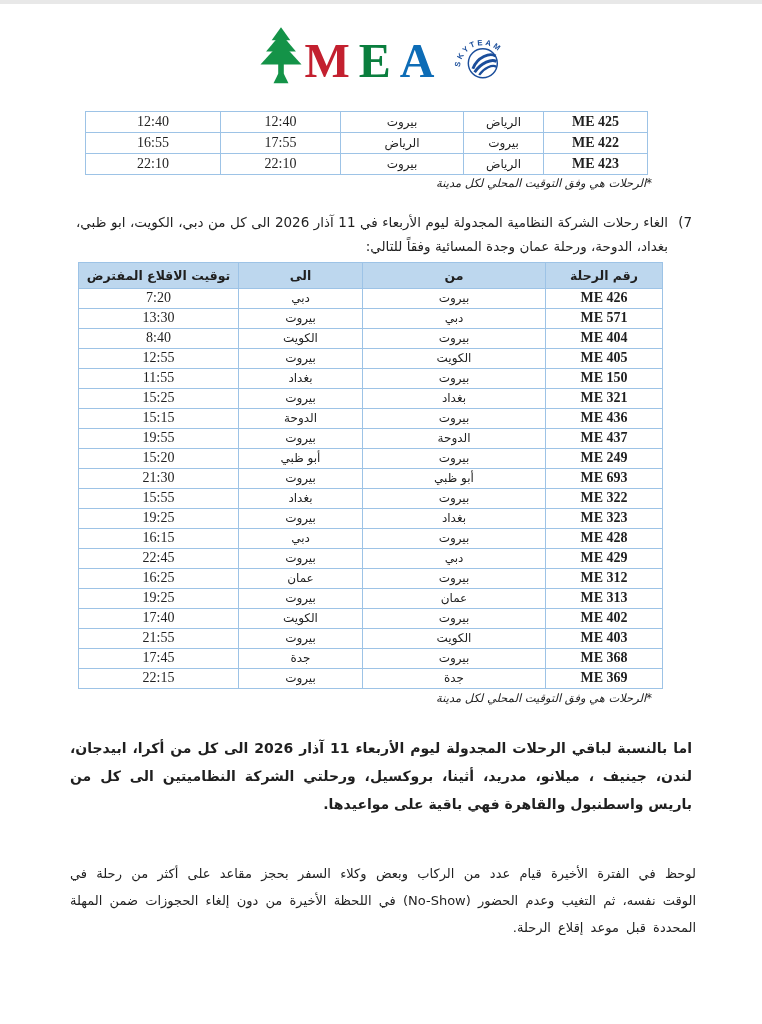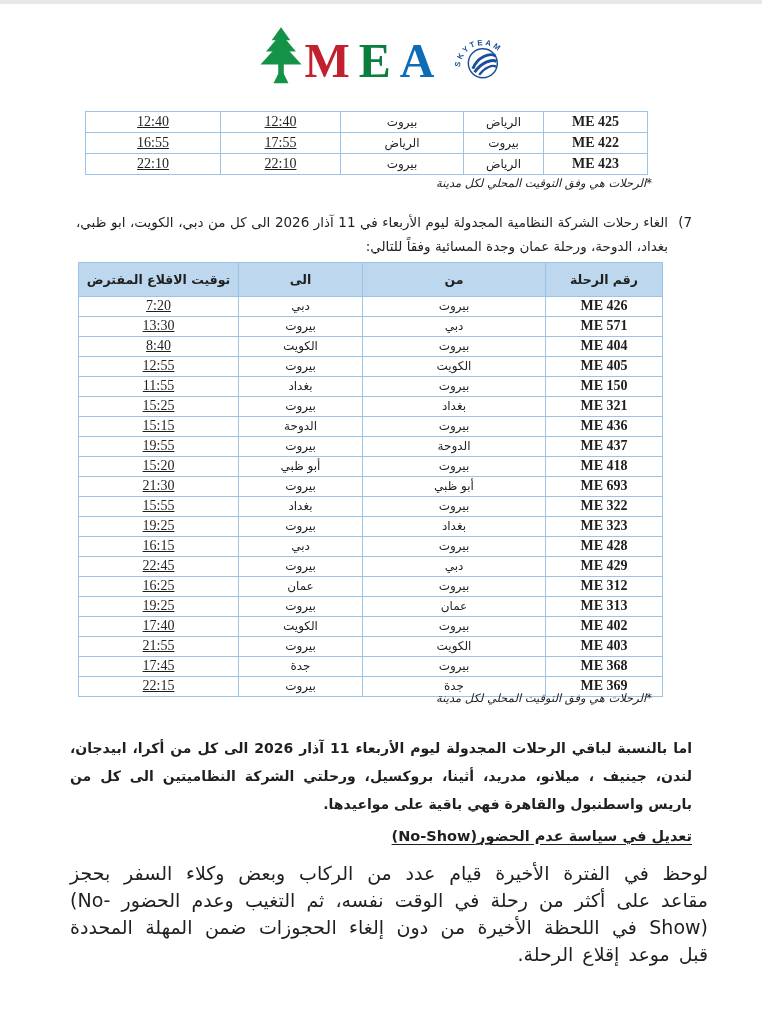--- a/index.html
+++ b/index.html
@@ -23,28 +23,28 @@
   .skyteam-svg { width:58px; height:58px; margin-left:6px; margin-top:-4px; }
 
   
   table.sched { border-collapse:collapse; direction:rtl; table-layout:fixed; }
   table.sched td, table.sched th {
     border:1px solid #9DC3E6; text-align:center; vertical-align:middle;
     overflow:hidden; white-space:nowrap; line-height:1.05;
   }
   table.sched th {
     background:#BDD7EE; font-size:12.5px; font-weight:bold;
-    font-family:"DejaVu Sans", sans-serif; height:34px;
+    font-family:"DejaVu Sans", sans-serif; height:26px;
   }
   .top-tbl { position:absolute; left:85px; top:107px; width:562px; }
   .top-tbl tr { height:21px; }
   .main-tbl { position:absolute; left:78px; top:258px; width:584px; }
   .main-tbl tbody tr { height:20px; }
   td.flight-cell { font-family:"Liberation Serif", serif; font-weight:bold; font-size:14px; direction:ltr; }
-  td.time-cell   { font-family:"Liberation Serif", serif; font-size:14px; direction:ltr;text-decoration:underline; }
+  td.time-cell   { font-family:"Liberation Serif", serif; font-size:14px; direction:ltr; }
   td.city-cell   { font-family:"DejaVu Sans", sans-serif; font-size:12px; }
 
   .footnote {
     position:absolute; direction:rtl; font-size:11.5px; color:#1f1f1f;
     font-family:"DejaVu Sans", sans-serif;
     font-style:italic;
   }
   .fn1 { top:172px; right:110px; }
   .fn2 { top:687px; right:110px; }
 
@@ -61,23 +61,23 @@
     position:absolute; top:730px; left:70px; right:70px;
     direction:rtl; text-align:justify; text-align-last:right;
     font-weight:bold; font-size:14px; line-height:28px;
   }
   .noshow-head {
     position:absolute; top:824px; right:70px;
     direction:rtl; font-weight:bold; font-size:14.5px;
     text-decoration:underline; text-underline-offset:3px;
   }
   .body-para {
-    position:absolute; top:856px; left:70px; right:54px;
+    position:absolute; top:856px; left:70px; right:66px;
     direction:rtl; text-align:justify; text-align-last:right;
-    font-size:19px; line-height:27px; word-spacing:3px;
+    font-size:13px; line-height:27px; word-spacing:3px;
   }
 </style>
 </head>
 <body>
 
 <div class="page">
 
   <div class="logo-wrap">
     <svg class="cedar-svg" viewBox="0 0 60 64">
       <g fill="#149348">
@@ -204,21 +204,21 @@
           <td class="city-cell">الدوحة</td>
           <td class="time-cell">15:15</td>
         </tr>
         <tr>
           <td class="flight-cell">ME 437</td>
           <td class="city-cell">الدوحة</td>
           <td class="city-cell">بيروت</td>
           <td class="time-cell">19:55</td>
         </tr>
         <tr>
-          <td class="flight-cell">ME 418</td>
+          <td class="flight-cell">ME 249</td>
           <td class="city-cell">بيروت</td>
           <td class="city-cell">أبو ظبي</td>
           <td class="time-cell">15:20</td>
         </tr>
         <tr>
           <td class="flight-cell">ME 693</td>
           <td class="city-cell">أبو ظبي</td>
           <td class="city-cell">بيروت</td>
           <td class="time-cell">21:30</td>
         </tr>
@@ -281,17 +281,16 @@
           <td class="city-cell">جدة</td>
           <td class="city-cell">بيروت</td>
           <td class="time-cell">22:15</td>
         </tr>
       </tbody>
   </table>
   <div class="footnote fn2">*الرحلات هي وفق التوقيت المحلي لكل مدينة</div>
 
   <p class="bold-para">اما بالنسبة لباقي الرحلات المجدولة ليوم الأربعاء 11 آذار 2026 الى كل من أكرا، ابيدجان، لندن، جينيف ، ميلانو، مدريد، أثينا، بروكسيل، ورحلتي الشركة النظاميتين الى كل من باريس واسطنبول والقاهرة فهي باقية على مواعيدها.</p>
 
-  <h3 class="noshow-head">تعديل في سياسة عدم الحضور‎(No-Show)‎ </h3>
 
   <p class="body-para">لوحظ في الفترة الأخيرة قيام عدد من الركاب وبعض وكلاء السفر بحجز مقاعد على أكثر من رحلة في الوقت نفسه، ثم التغيب وعدم الحضور ‎(No-Show)‎  في اللحظة الأخيرة من دون إلغاء الحجوزات ضمن المهلة المحددة قبل موعد إقلاع الرحلة.</p>
 
 </div>
 
 </body></html>

